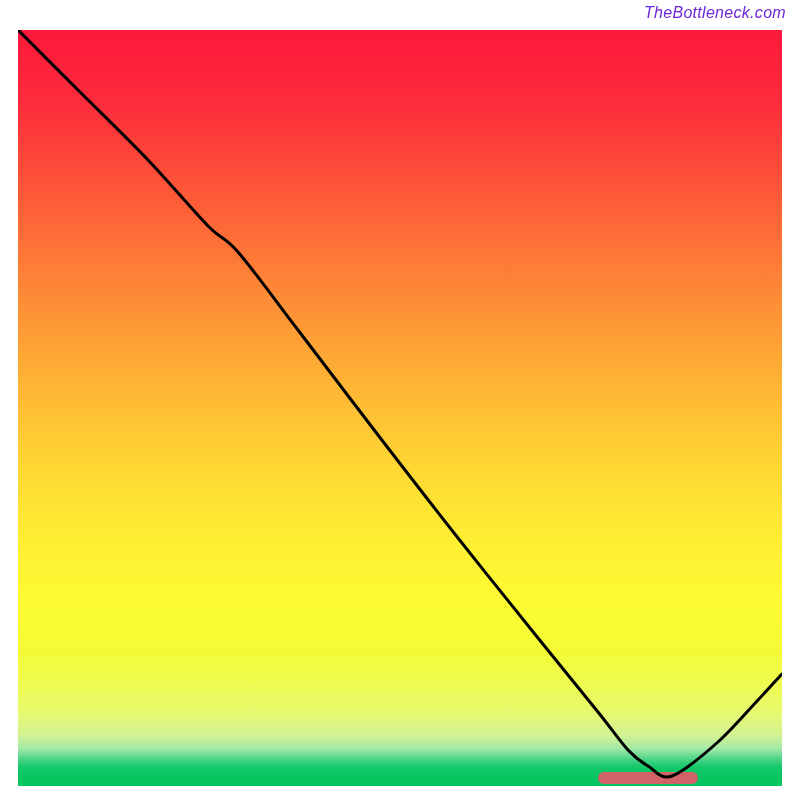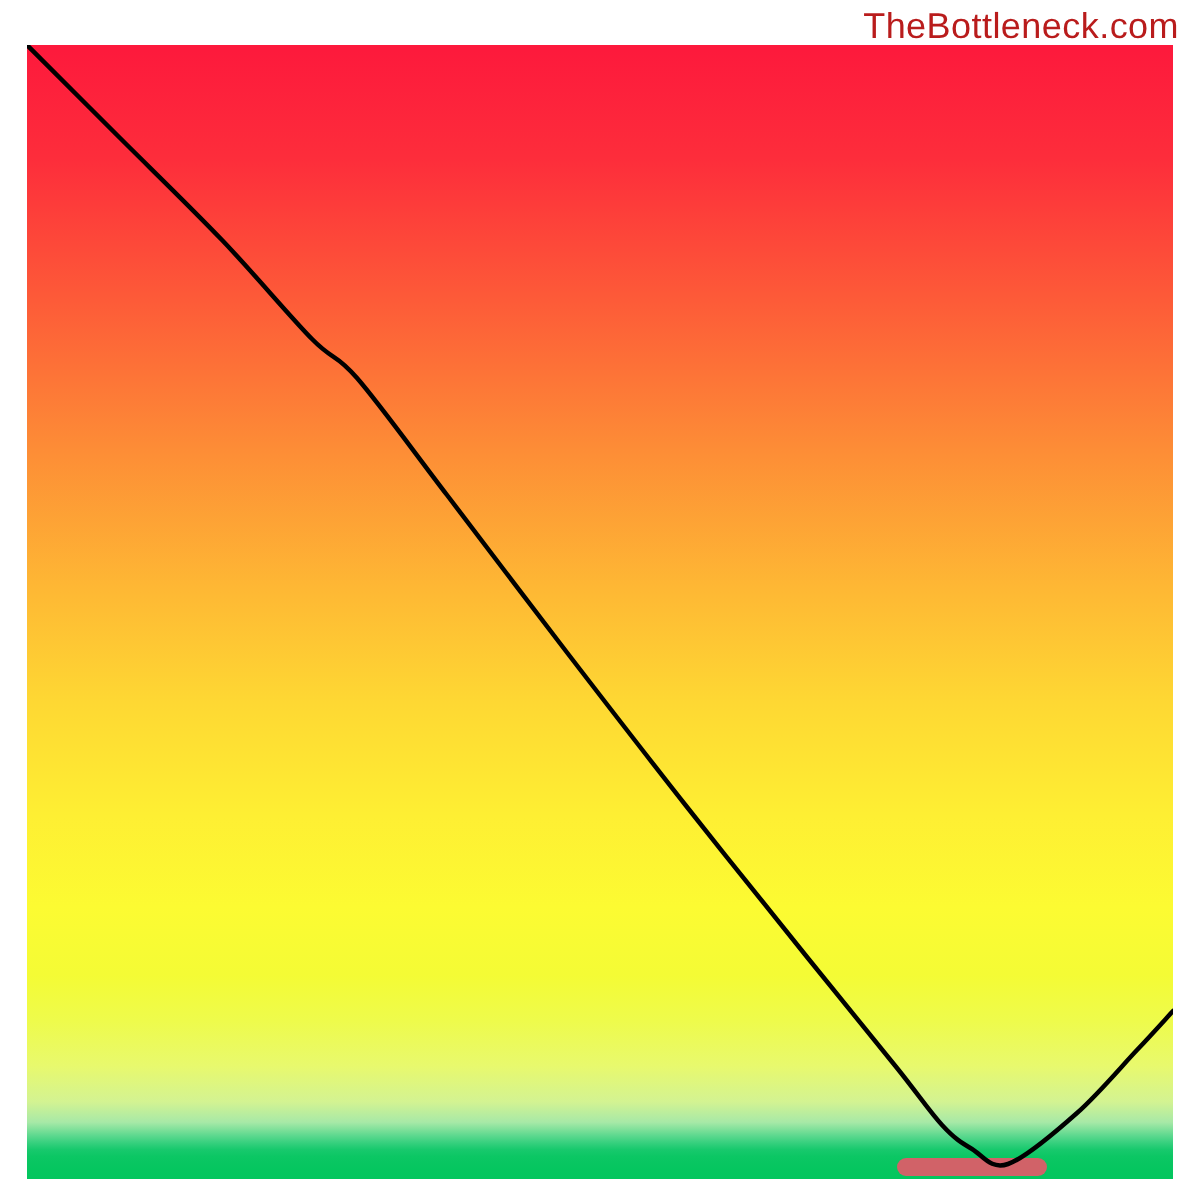--- a/index.html
+++ b/index.html
@@ -13,25 +13,26 @@
   }
   .stage {
     position: relative;
     width: 800px;
     height: 800px;
   }
   .watermark {
     position: absolute;
     top: 4px;
     right: 14px;
-    color: #b91c1c;
-    font-size: 24px;
+    color: #6d28d9;
+    font-size: 16px;
     font-weight: 400;
     letter-spacing: 0.3px;
     z-index: 30;
+    font-style: italic;
   }
   .plot-area {
     position: absolute;
     left: 18px;
     top: 30px;
     width: 764px;   
     height: 756px;  
     background: linear-gradient(
       to bottom,
       #fd193c 0%,

